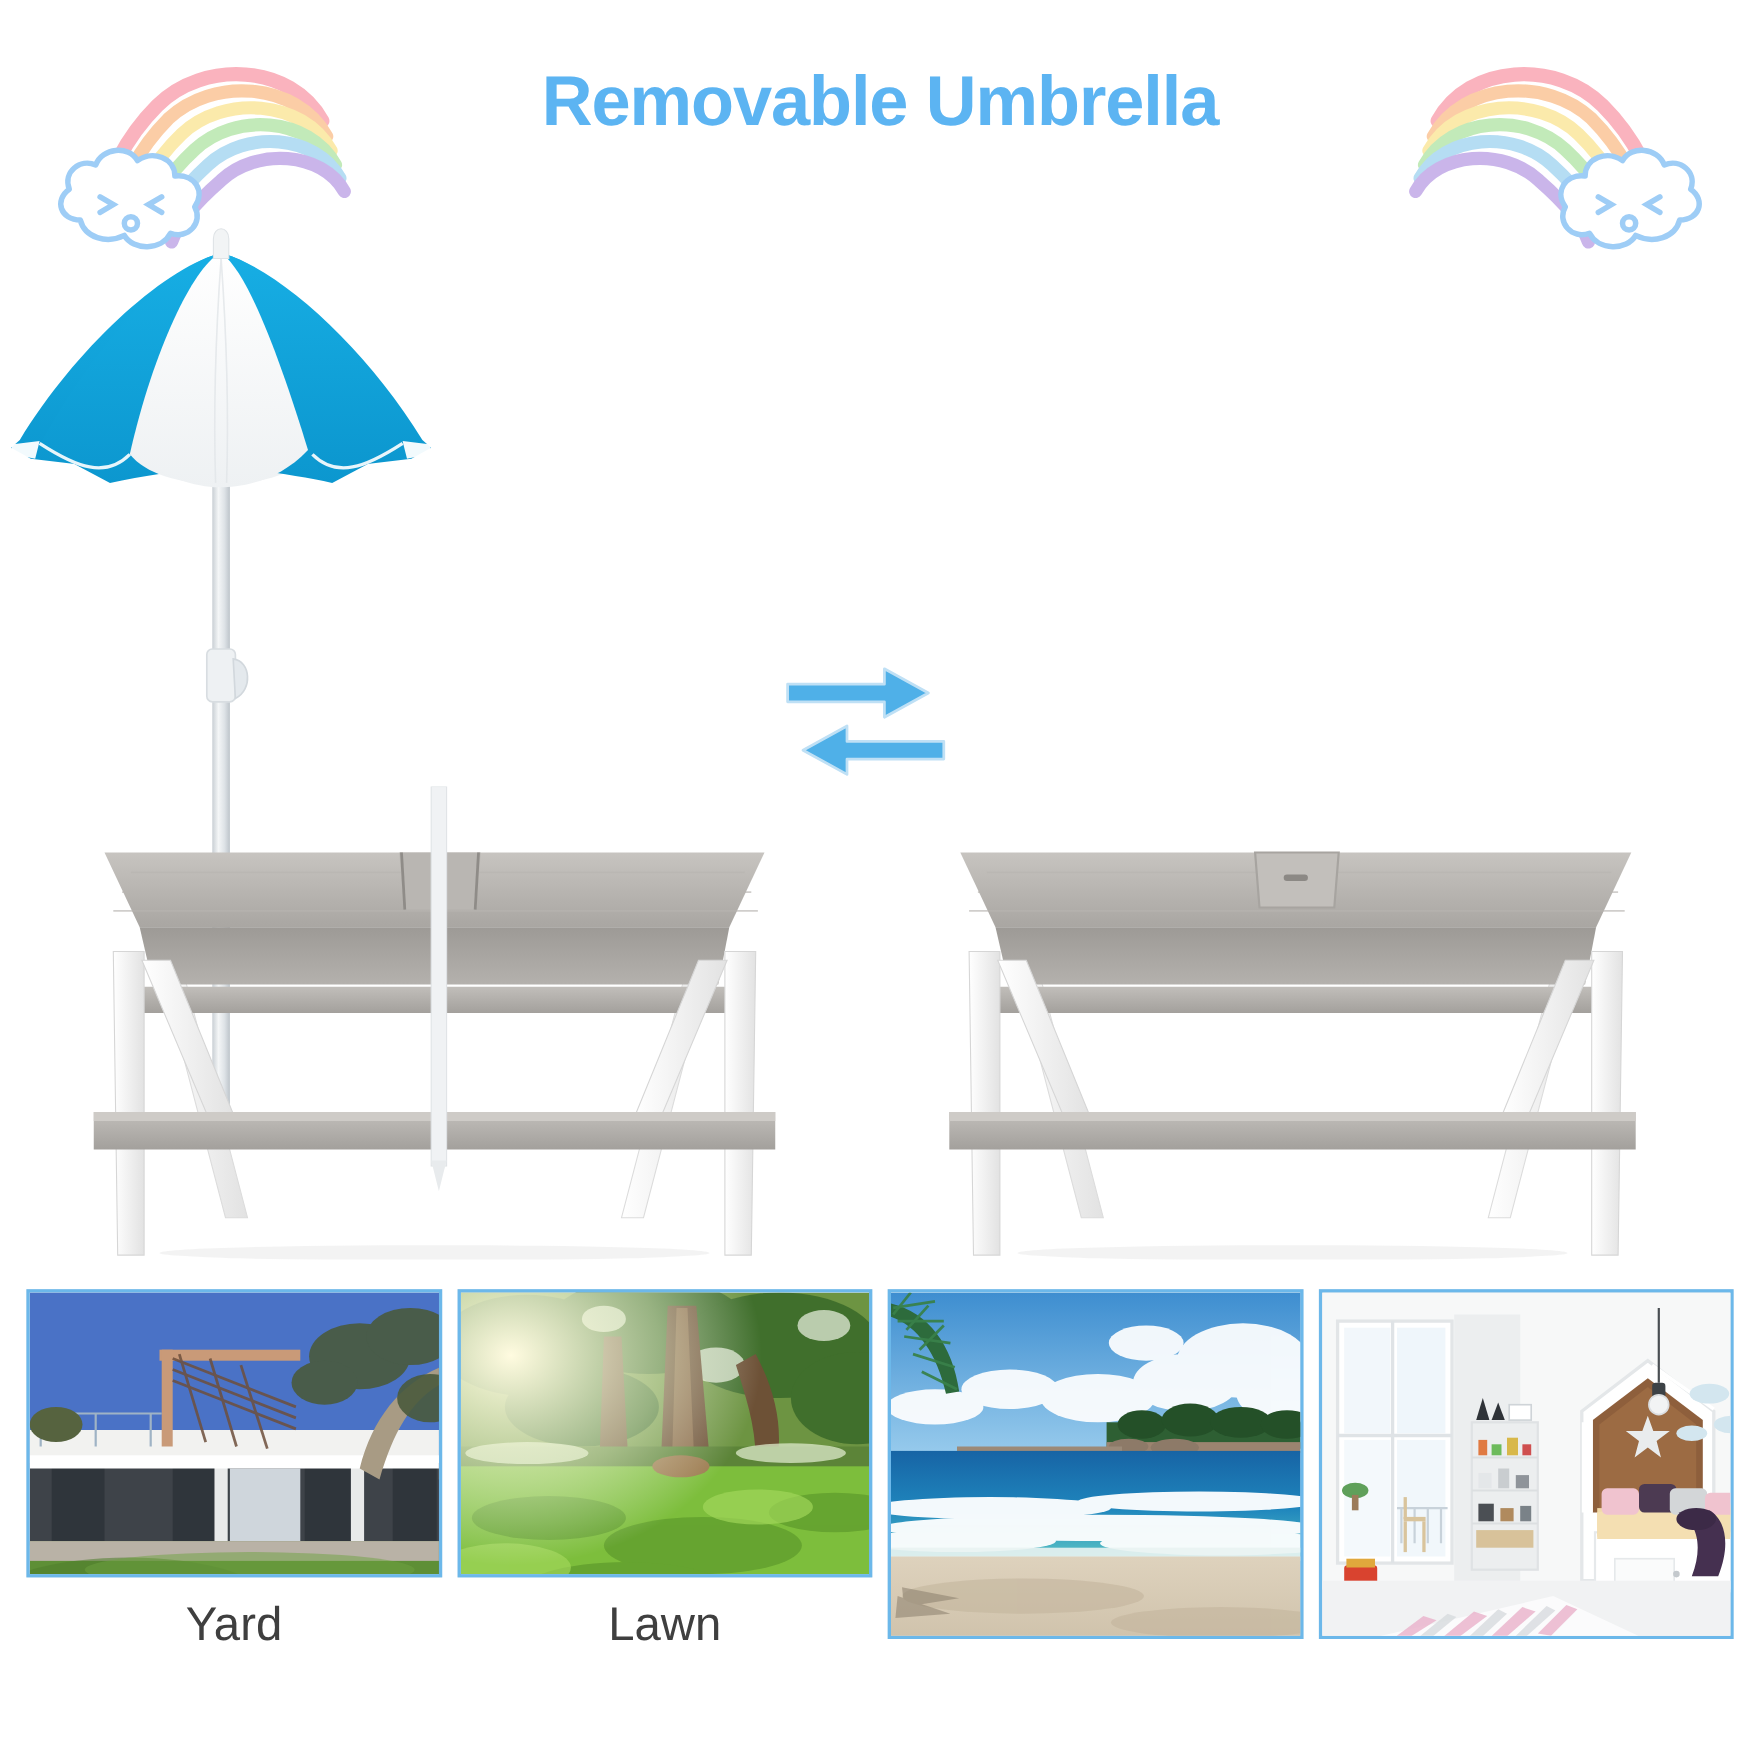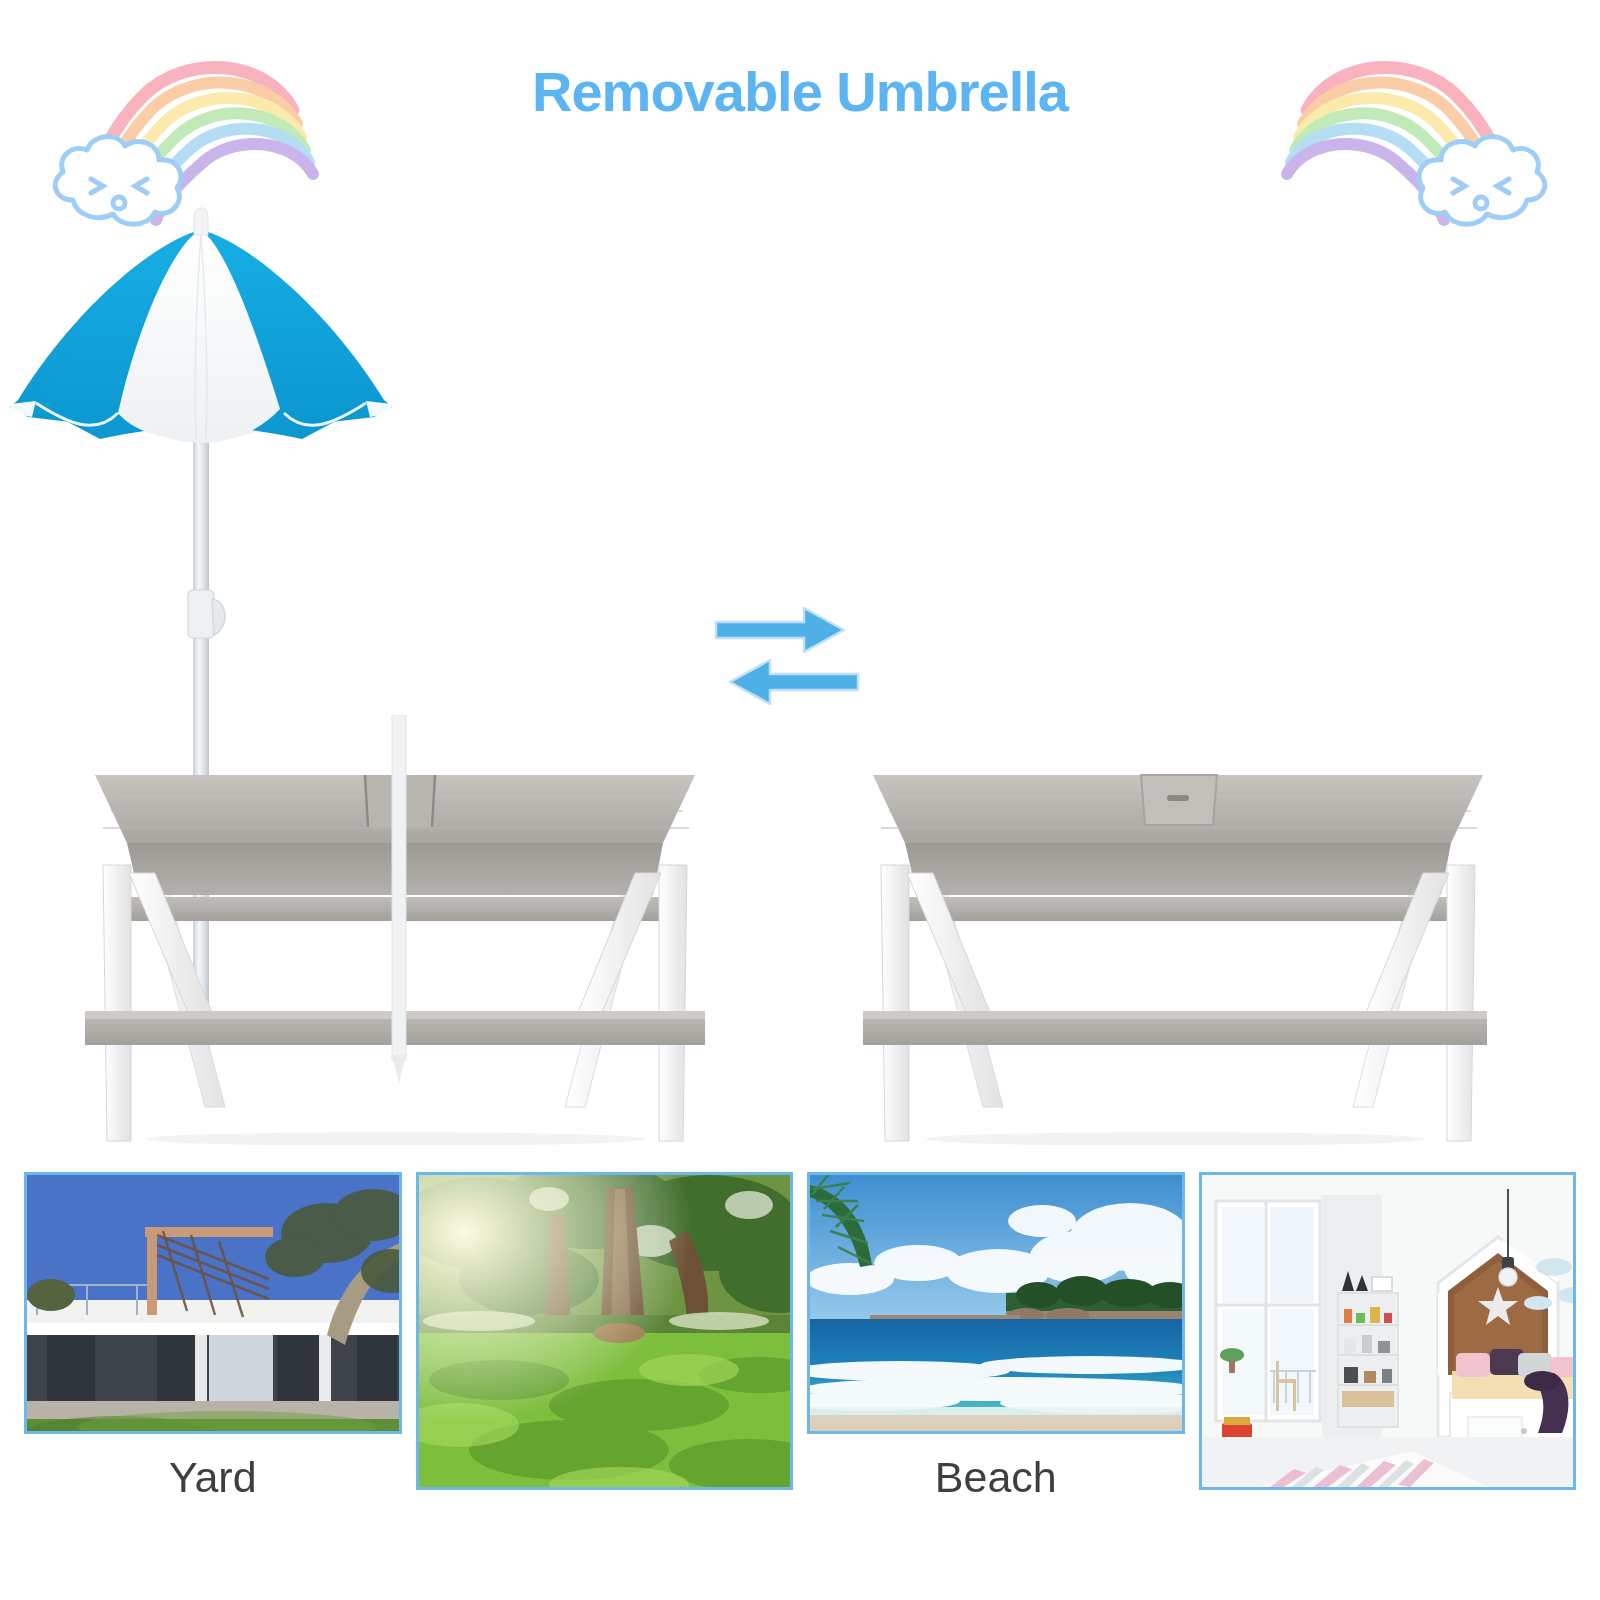--- a/index.html
+++ b/index.html
@@ -16,21 +16,21 @@
     -webkit-font-smoothing: antialiased;
   }
 
   
   #headline {
     position: absolute;
     left: 0;
     top: 44px;
     width: 1600px;
     text-align: center;
-    font-size: 56px;
+    font-size: 64px;
     line-height: 96px;
     font-weight: bold;
     color: #5cb4f2;
     letter-spacing: -1px;
     white-space: nowrap;
   }
 
   
   .decor {
     position: absolute;
@@ -470,20 +470,21 @@
           <ellipse cx="40" cy="250" rx="60" ry="22"></ellipse>
           <ellipse cx="270" cy="195" rx="50" ry="16"></ellipse>
           <ellipse cx="200" cy="310" rx="70" ry="18"></ellipse>
         </g>
 
         <ellipse cx="200" cy="158" rx="26" ry="10" fill="#9c7b4f"></ellipse>
 
         <rect x="0" y="0" width="380" height="318" fill="url(#sunGlow)"></rect>
       </svg>
     </div>
+    <div class="scene-label">Lawn</div>
   </div>
 
   <div class="scene-card">
     <div class="scene-photo">
       <svg width="380" height="318" viewBox="0 0 380 318" preserveAspectRatio="xMidYMid slice">
         <defs>
           <linearGradient id="skyG" x1="0" y1="0" x2="0" y2="1">
             <stop offset="0%" stop-color="#3e8ed0"></stop>
             <stop offset="100%" stop-color="#9fd0ef"></stop>
           </linearGradient>
@@ -555,21 +556,20 @@
               <path d="M12 40 L 54 46"></path>
             <path d="M20 56 L 58 68"></path>
               <path d="M28 72 L 60 88"></path>
             <path d="M2 20 L 18 0"></path>
               <path d="M14 34 L 34 12"></path>
               <path d="M26 52 L 48 30"></path>
           </g>
         </g>
       </svg>
     </div>
-    <div class="scene-label">Beach</div>
   </div>
 
   <div class="scene-card">
     <div class="scene-photo">
       <svg width="380" height="318" viewBox="0 0 380 318" preserveAspectRatio="xMidYMid slice">
         <rect x="0" y="0" width="380" height="318" fill="#f4f5f6"></rect>
 
         <rect x="0" y="0" width="380" height="270" fill="#f7f8f8"></rect>
         <rect x="120" y="20" width="60" height="250" fill="#eceeef"></rect>
 

